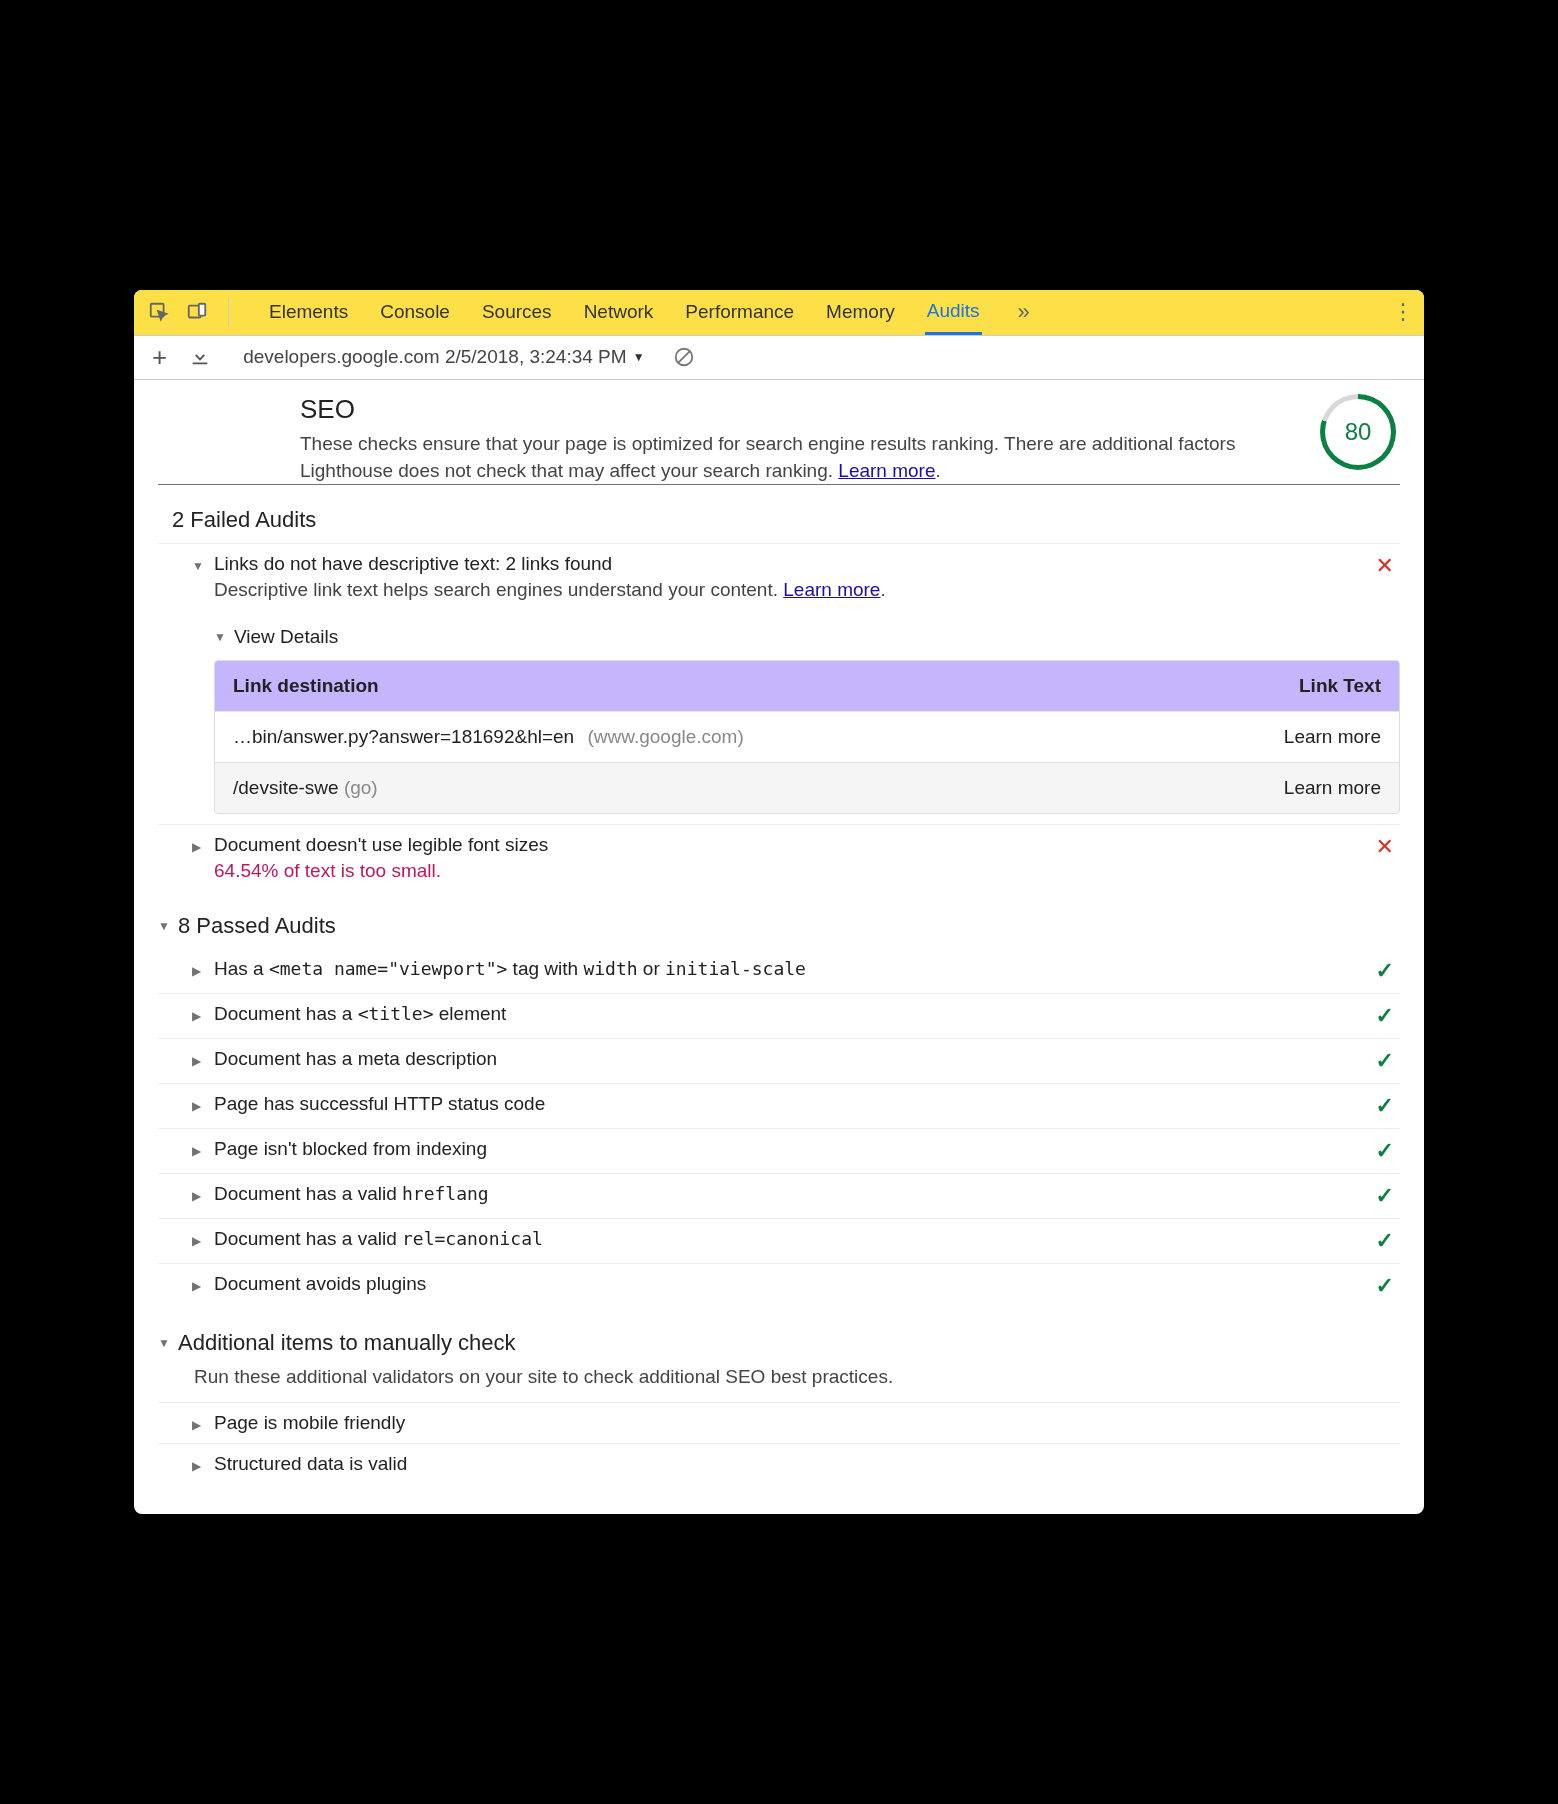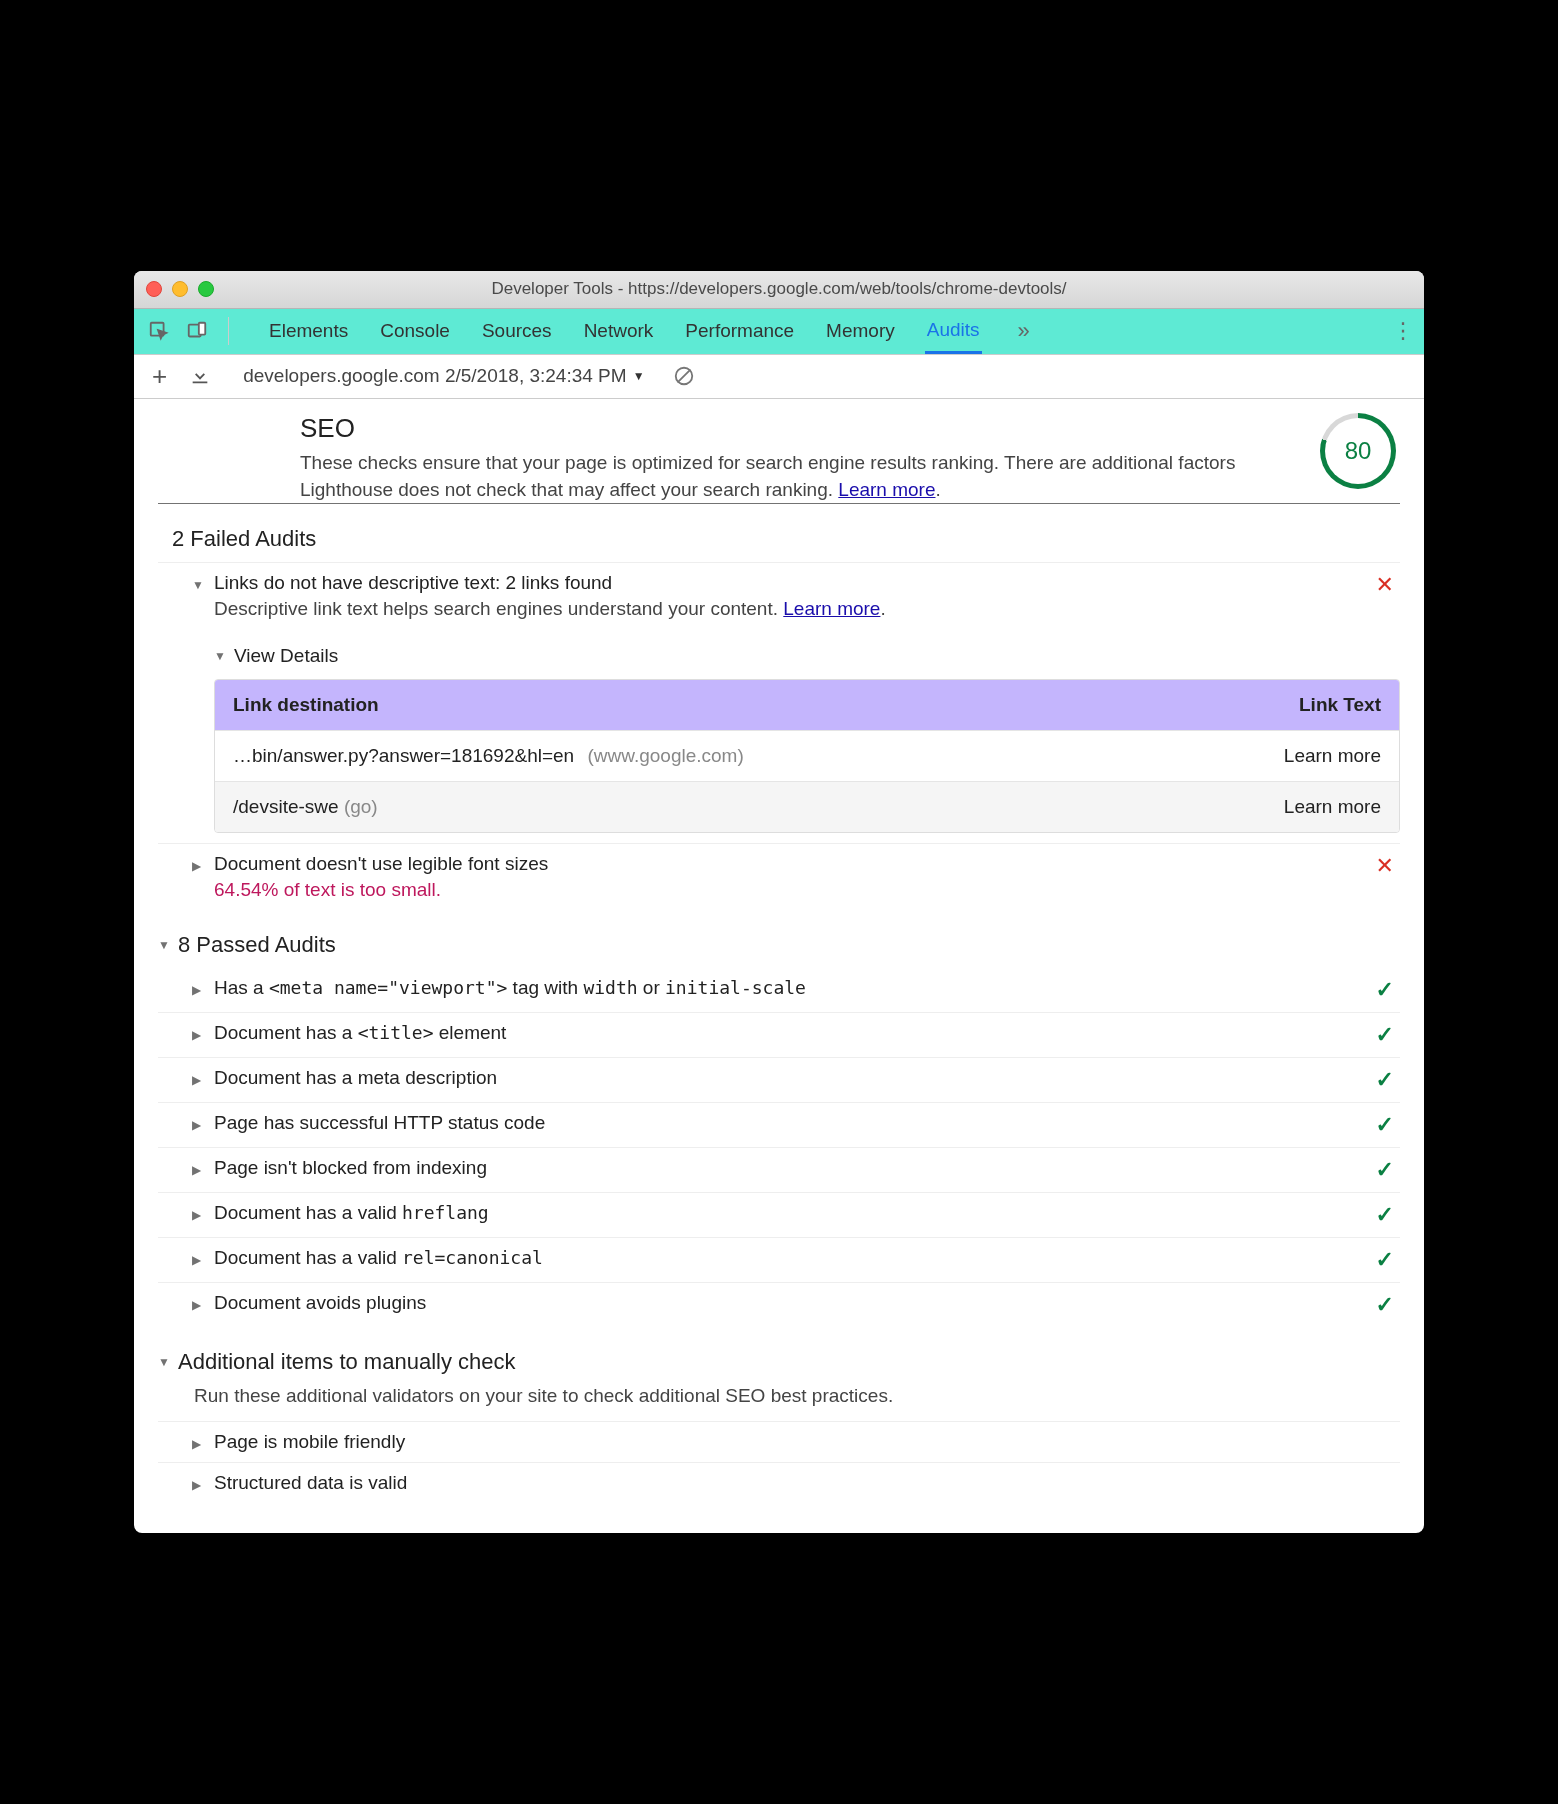--- a/index.html
+++ b/index.html
@@ -32,21 +32,21 @@
   .traffic span { width: 16px; height: 16px; border-radius: 50%; display: inline-block; }
   .t-close { background: #ff5f57; border: 1px solid #e1453b; }
   .t-min { background: #ffbd2e; border: 1px solid #e0a021; }
   .t-max { background: #28c940; border: 1px solid #1aab2c; }
   .titletext {
     position: absolute; left: 0; right: 0; text-align: center;
     font-size: 17px; color: #4a4a4a; pointer-events: none;
   }
   .toolbar {
     height: 46px;
-    background: #5eead4;
+    background: #fde047;
     border-bottom: 1px solid #ccc;
     display: flex;
     align-items: center;
     padding: 0 10px;
     gap: 8px;
   }
   .toolbar .sep { width: 1px; height: 28px; background: #ccc; margin: 0 8px; }
   .tabs { display: flex; gap: 28px; font-size: 19px; color: #333; margin-left: 22px; align-items: center; }
   .tab { padding: 10px 2px; cursor: pointer; }
   .tab.active { color: #1a73e8; border-bottom: 3px solid #1a73e8; }
@@ -104,28 +104,20 @@
   .col-dest { flex: 1; }
   .col-text { width: 170px; text-align: right; }
   .host { color: #888; }
   .chev { color: #666; font-size: 22px; margin-left: 8px; }
 </style>
 </head>
 <body>
 
 <div class="window">
 
-  <div class="titlebar">
-    <div class="traffic">
-      <span class="t-close"></span>
-      <span class="t-min"></span>
-      <span class="t-max"></span>
-    </div>
-    <div class="titletext">Developer Tools - https://developers.google.com/web/tools/chrome-devtools/</div>
-  </div>
 
   <div class="toolbar">
     <span class="toolbtn">
       <svg viewBox="0 0 24 24" fill="none" stroke="#666" stroke-width="2">
           <rect x="3" y="3" width="14" height="14" rx="1"></rect>
           <path d="M11 11 L20 14 L16 16 L14 20 Z" fill="#666"></path>
         </svg>
     </span>
     <span class="toolbtn">
       <svg viewBox="0 0 24 24" fill="none" stroke="#666" stroke-width="2">

